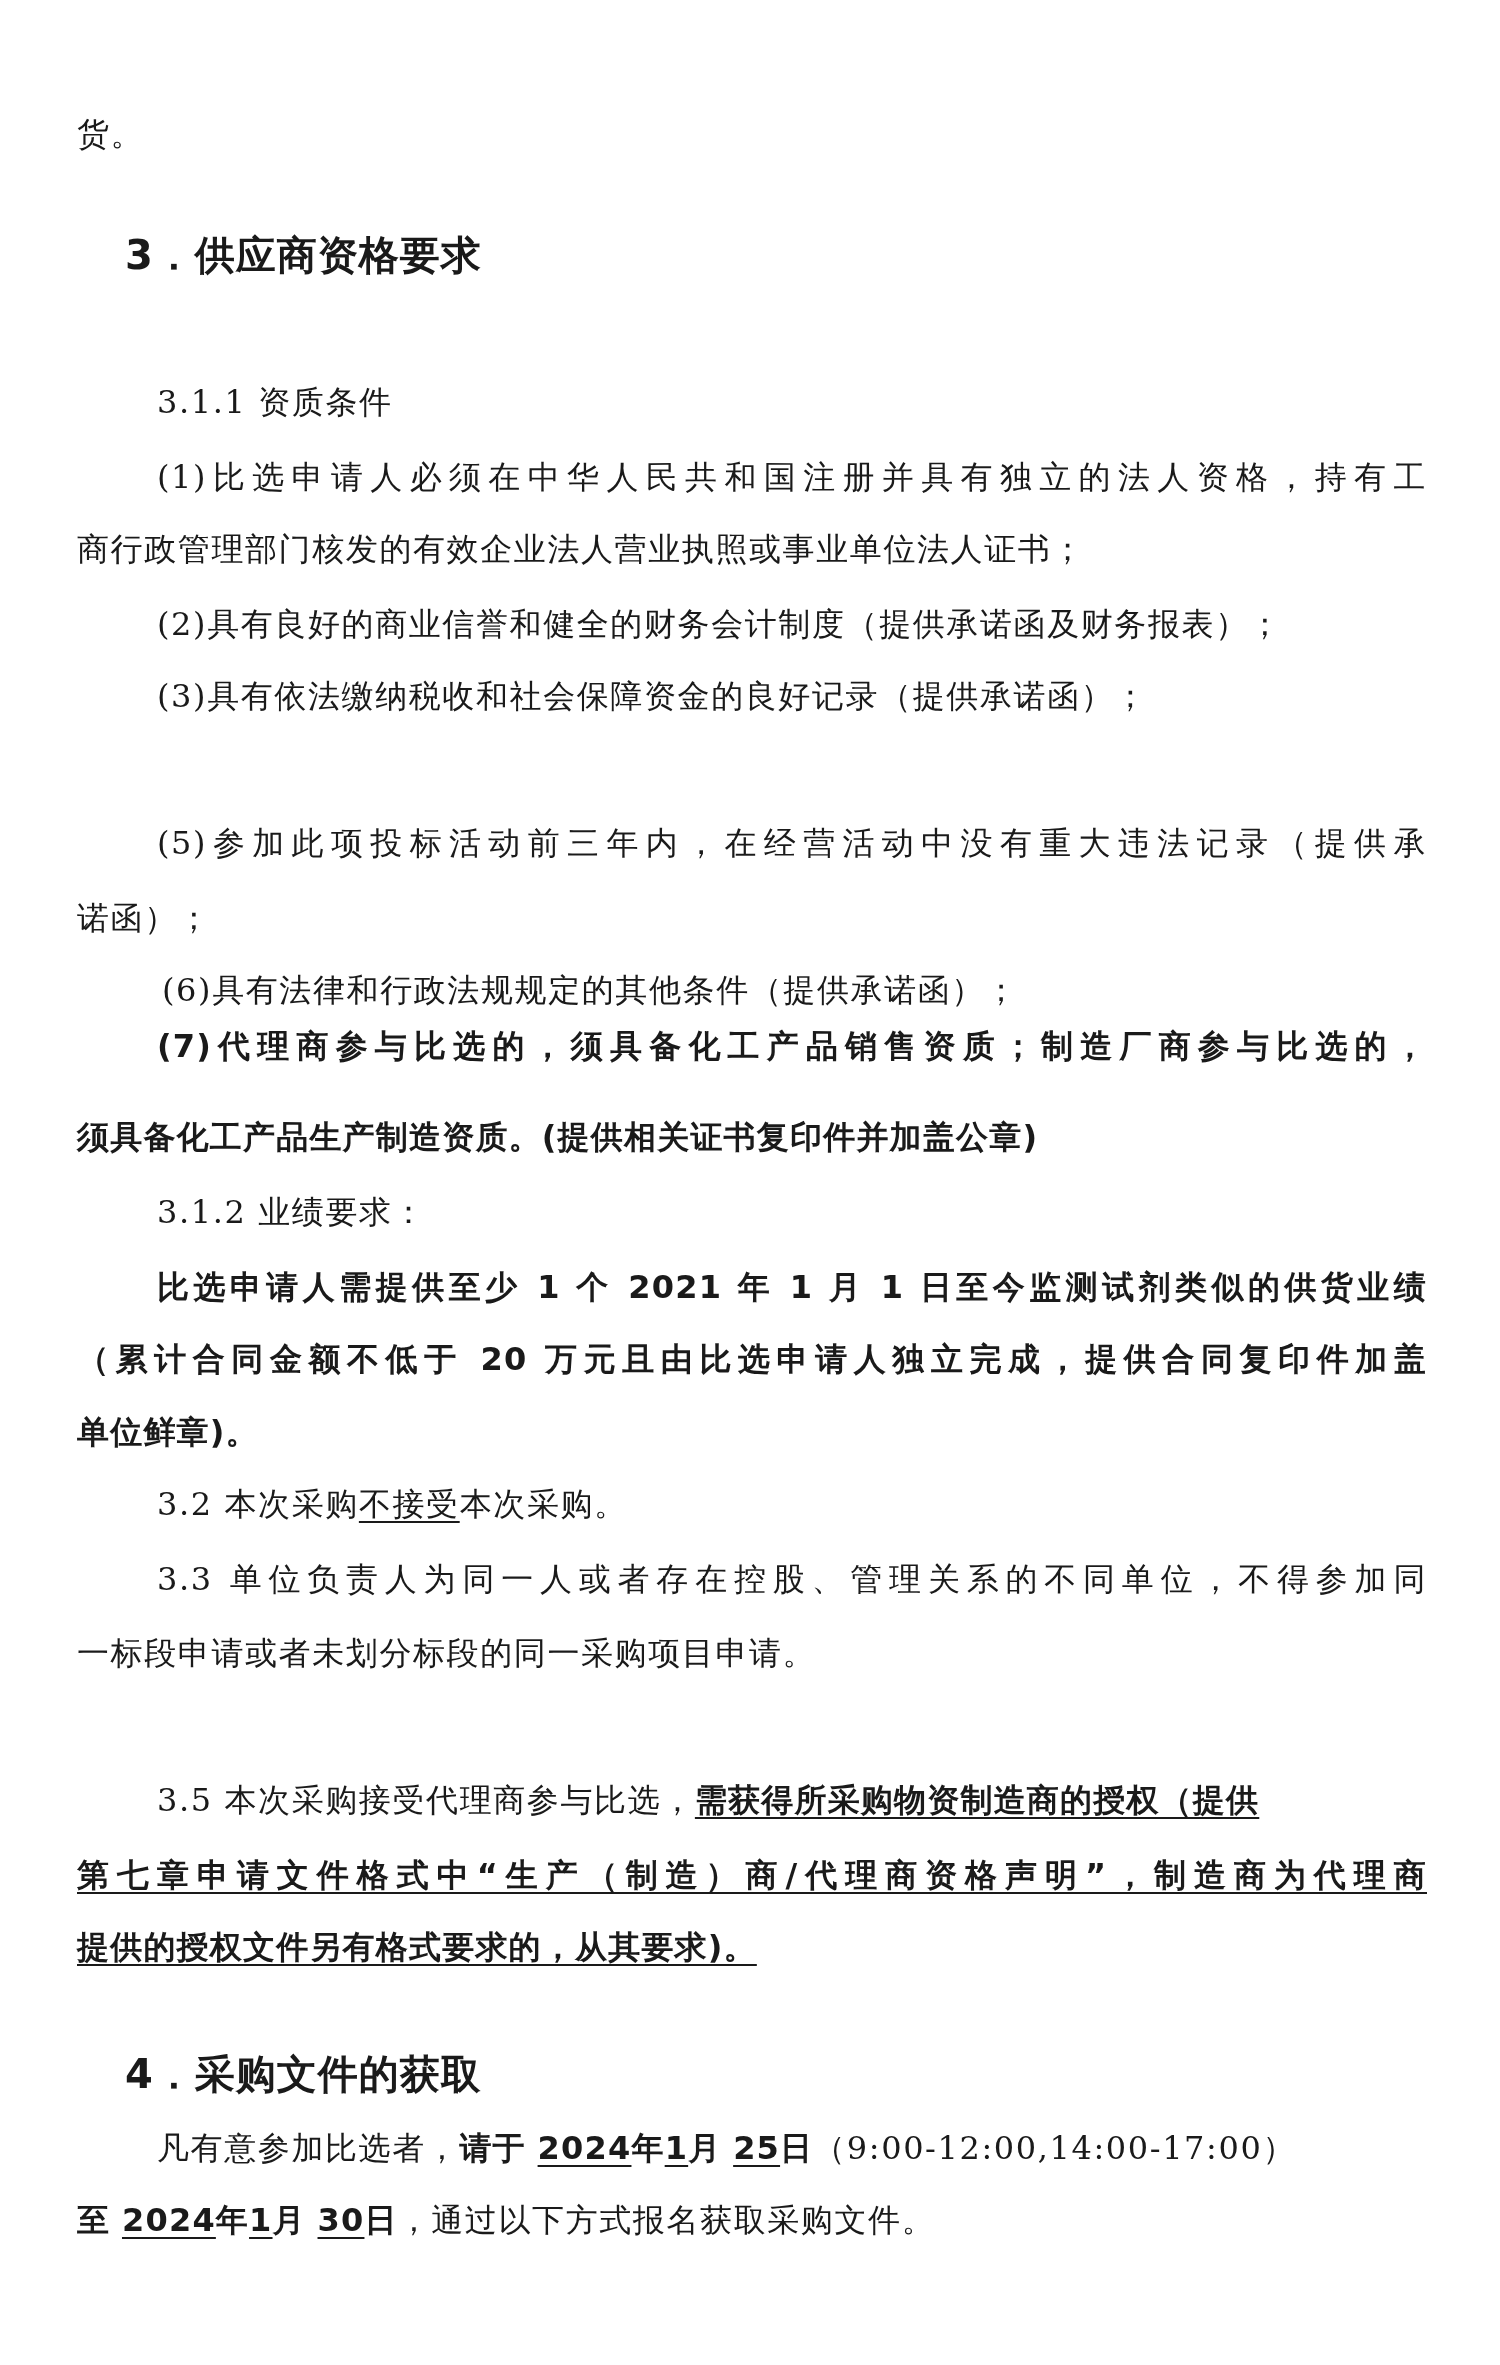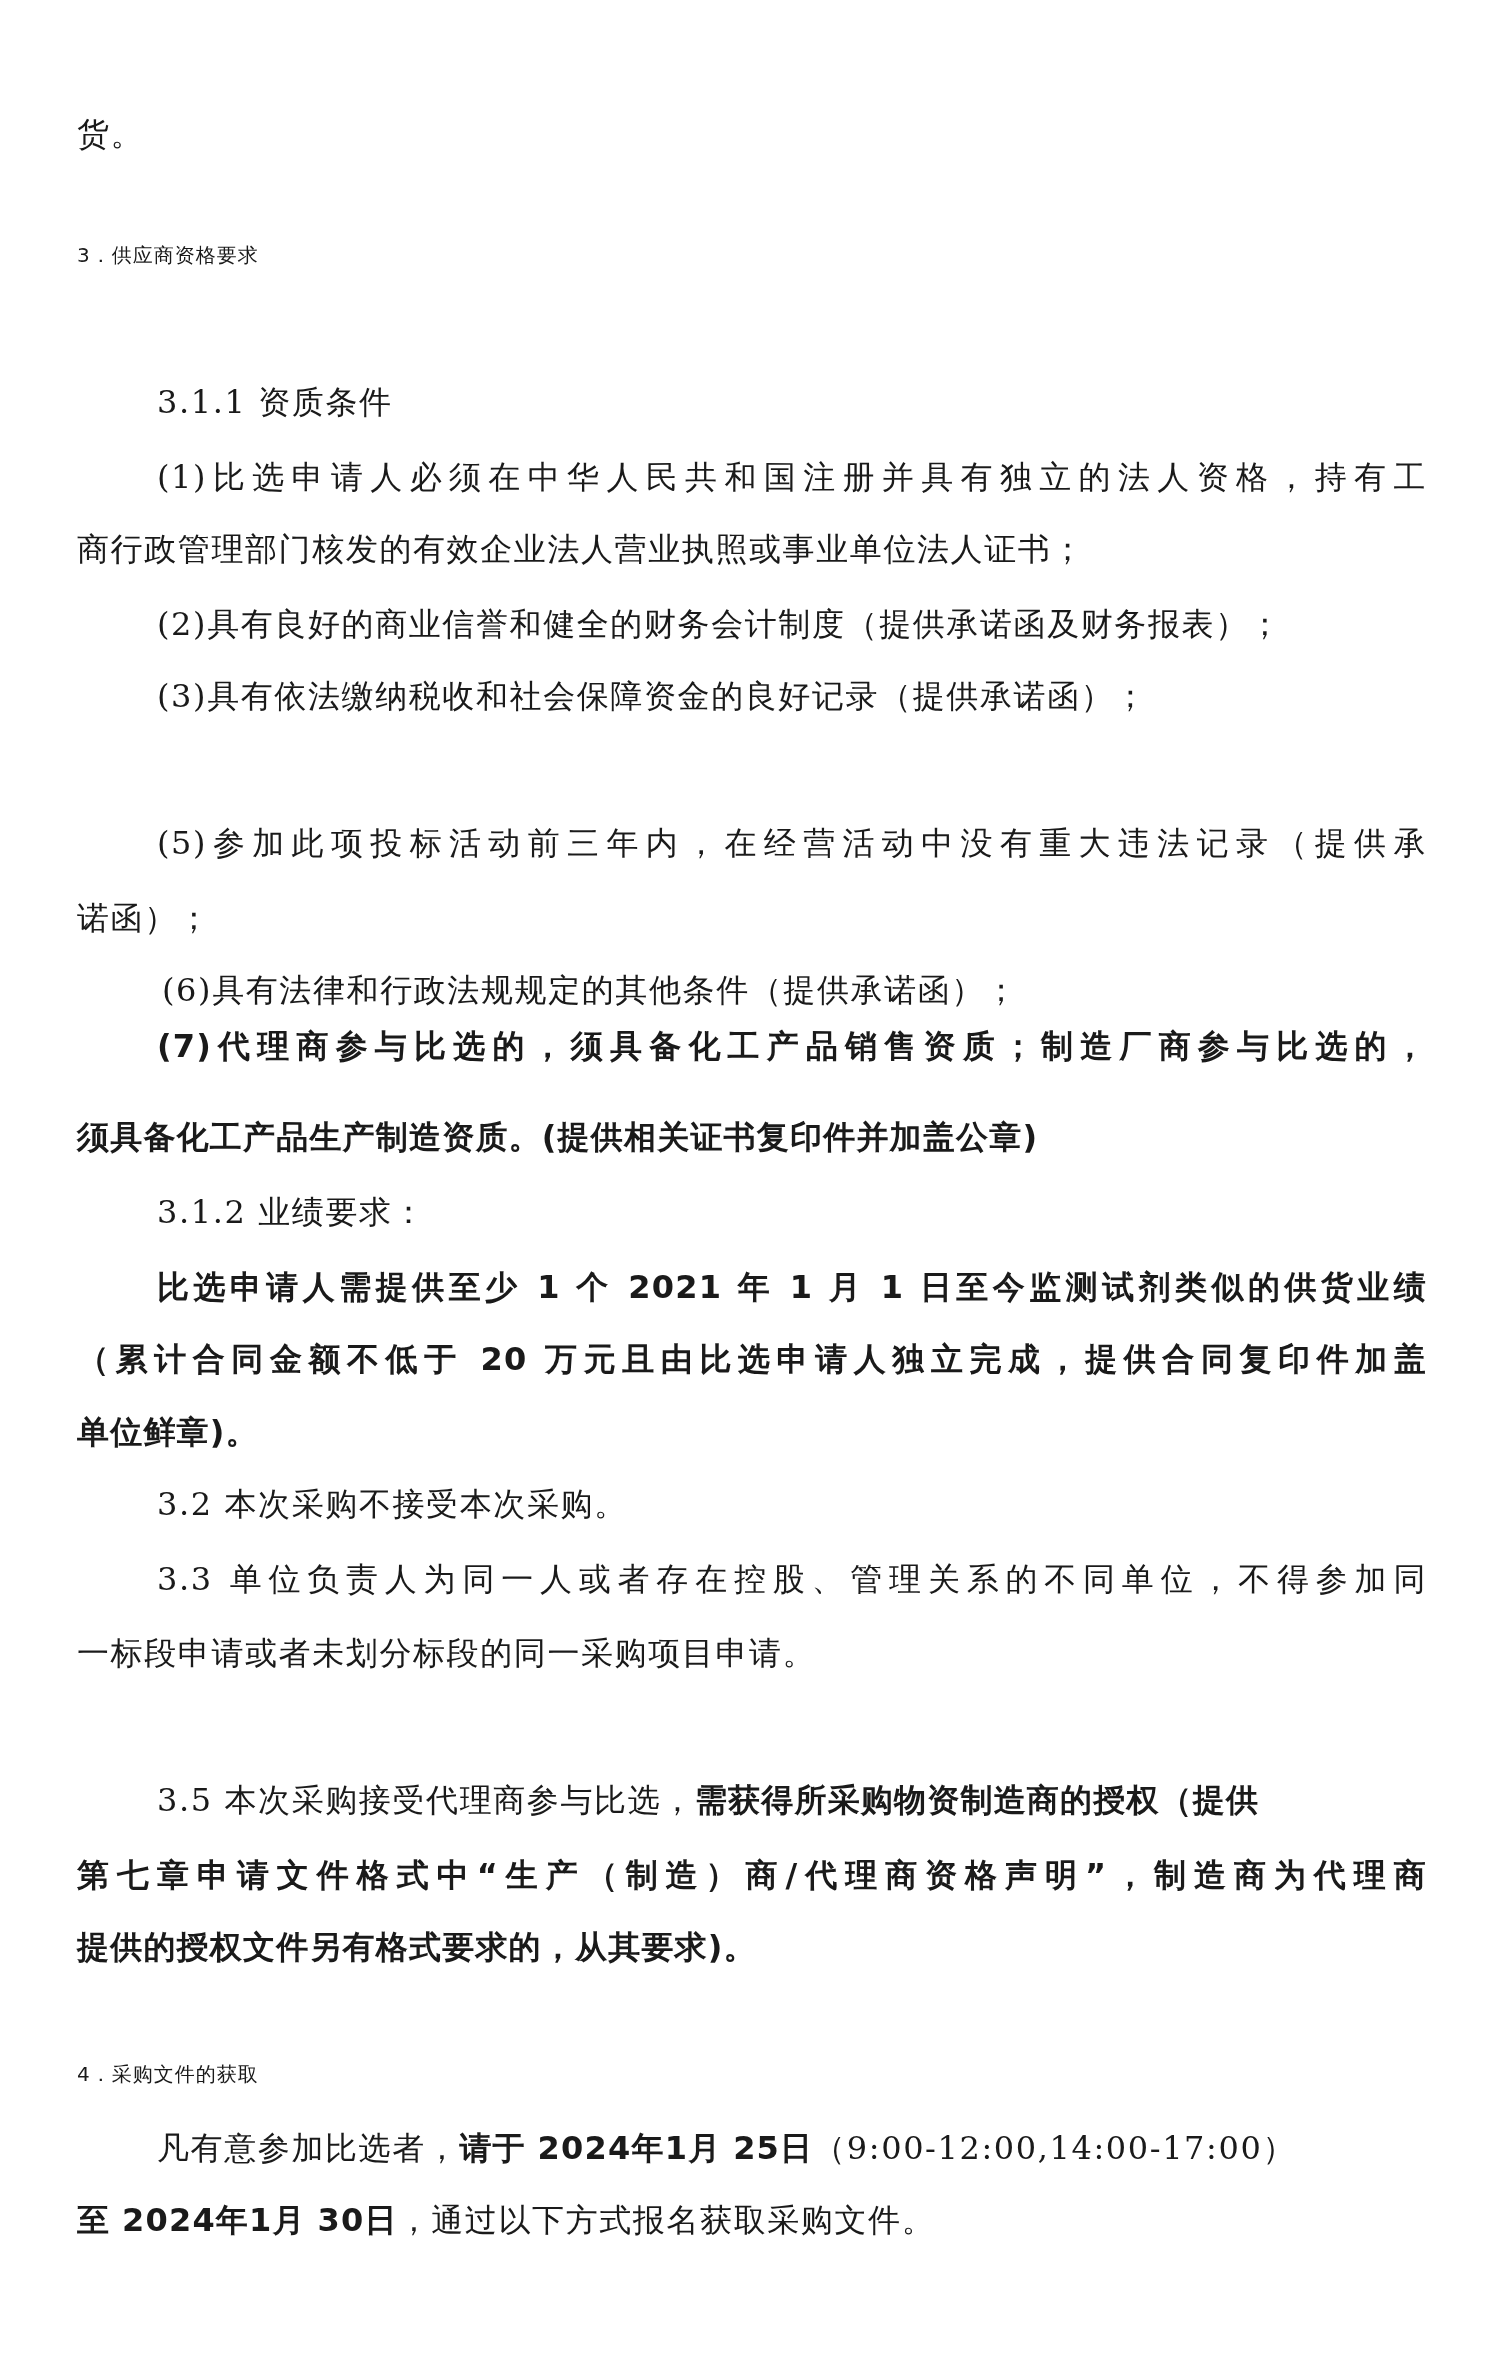--- a/index.html
+++ b/index.html
@@ -28,30 +28,32 @@
       width: 1350px;
       height: 44px;
       line-height: 44px;
       font-size: 32px;
       white-space: nowrap;
       letter-spacing: 1.6px;
     }
     .indent { left: 157px; width: 1270px; }
     .heading {
       font-family: "DejaVu Sans", "Liberation Sans", sans-serif;
-      font-weight: normal;
-      font-size: 20px;
+      font-weight: bold;
+      font-size: 40px;
       letter-spacing: 1px;
+      margin-left: 48px;
     }
     .bold {
       font-family: "DejaVu Sans", "Liberation Sans", sans-serif;
       font-weight: bold;
       letter-spacing: 1.2px;
     }
     .u {
+      text-decoration: underline;
       text-decoration-thickness: 2px;
       text-underline-offset: 6px;
     }
     .justify {
       text-align: justify;
       text-align-last: justify;
     }
     .seg { display: inline; margin-top: 44px; }
   </style>
 </head>

